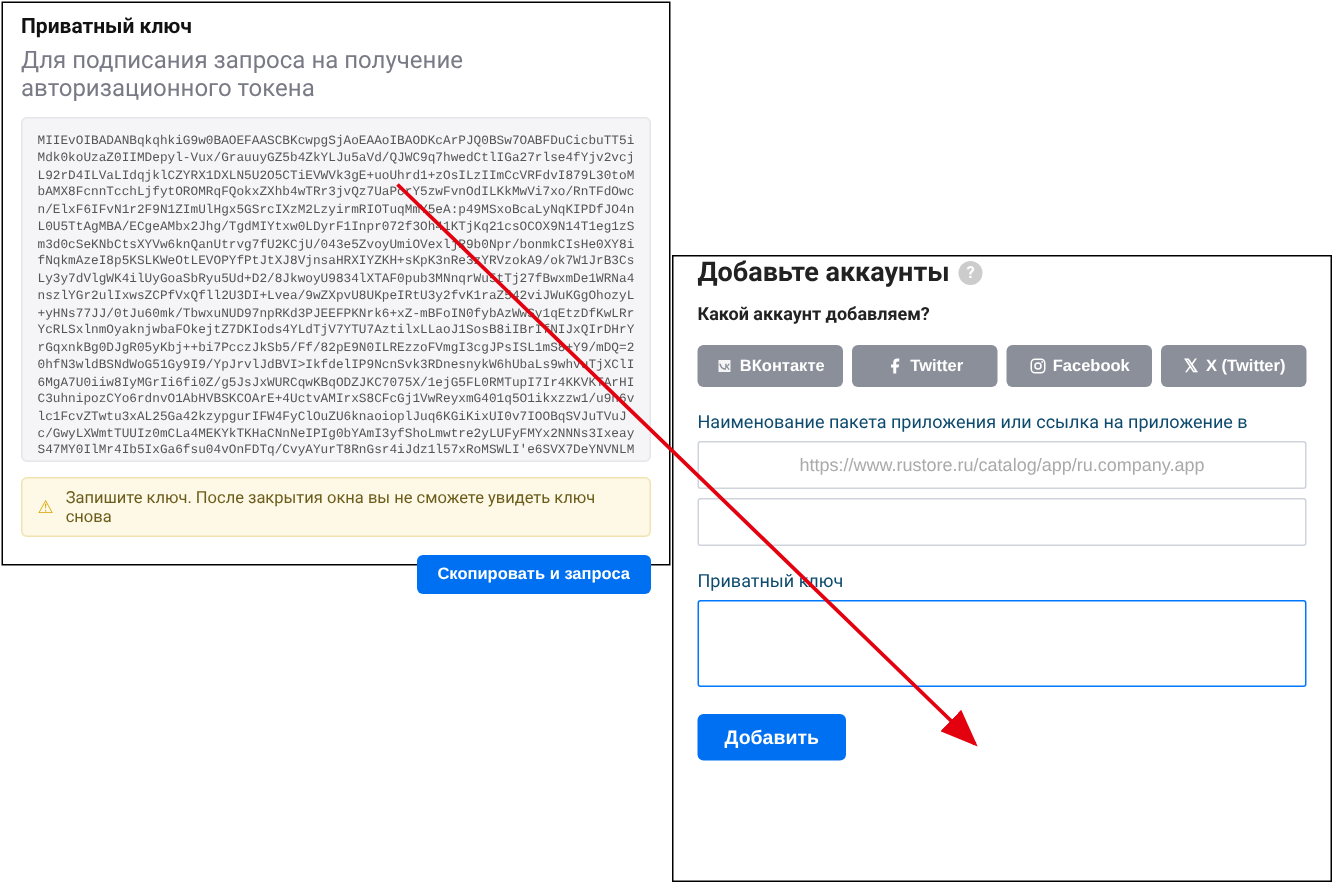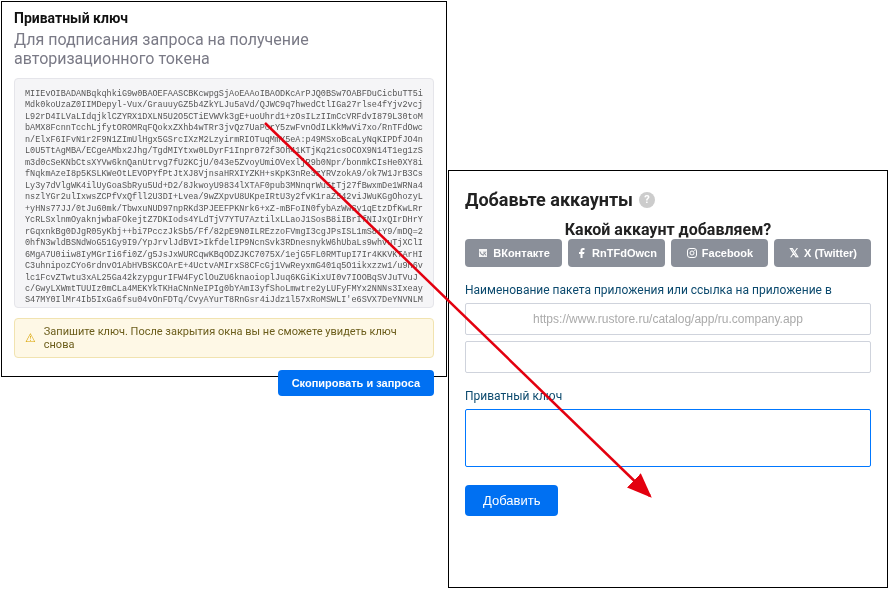--- a/index.html
+++ b/index.html
@@ -5,32 +5,32 @@
     * { box-sizing: border-box; margin: 0; padding: 0; }
     body { font-family: -apple-system, BlinkMacSystemFont, "Segoe UI", Roboto, Arial, sans-serif; background: #fff; width: 889px; height: 590px; position: relative; }
     .left-panel { position: absolute; left: 1px; top: 1px; width: 446px; height: 376px; border: 1px solid #000; padding: 8px 12px; background: #fff; }
     .left-title { font-weight: 700; font-size: 14px; color: #111; margin-bottom: 4px; }
     .left-subtitle { font-size: 16px; color: #7a7a86; margin-bottom: 10px; }
     .key-box { background: #f5f5f7; border: 1px solid #e5e5ea; border-radius: 4px; padding: 10px; font-family: "Courier New", monospace; font-size: 8.5px; color: #555; line-height: 1.35; word-break: break-all; height: 230px; overflow: hidden; }
     .warning-bar { display: flex; align-items: center; background: #fef8e6; border: 1px solid #f1e3b0; border-radius: 4px; padding: 6px 10px; margin-top: 10px; font-size: 11px; color: #6b5d1b; }
     .warning-icon { margin-right: 8px; color: #d9a300; font-size: 12px; }
     .copy-btn-row { text-align: right; margin-top: 12px; }
     .copy-btn { background: #0070f2; color: #fff; border: none; border-radius: 4px; padding: 7px 14px; font-size: 11px; font-weight: 600; cursor: pointer; }
-    .right-panel { position: absolute; left: 448px; top: 170px; width: 440px; height: 418px; border: 1px solid #000; padding: 18px 16px; background: #fff; overflow: hidden; }
+    .right-panel { position: absolute; left: 448px; top: 170px; width: 440px; height: 418px; border: 1px solid #000; padding: 0 16px; background: #fff; overflow: hidden; }
     .right-title { font-weight: 700; font-size: 18px; color: #222; display: inline-flex; align-items: center; gap: 6px; }
     .help-icon { display: inline-flex; align-items: center; justify-content: center; width: 16px; height: 16px; border-radius: 50%; background: #ccc; color: #fff; font-size: 11px; font-weight: 700; }
-    .right-subtitle { font-weight: 700; font-size: 16px; color: #222; margin-top: 10px; text-align: center; }
-    .social-row { display: flex; gap: 6px; margin-top: 0; }
+    .right-subtitle { font-weight: 700; font-size: 12px; color: #222; margin-top: 10px; }
+    .social-row { display: flex; gap: 6px; margin-top: 14px; }
     .social-btn { flex: 1; background: #8a8f99; color: #fff; border: none; border-radius: 4px; padding: 8px 4px; font-size: 11px; font-weight: 600; display: inline-flex; align-items: center; justify-content: center; gap: 4px; cursor: pointer; white-space: nowrap; }
     .social-btn svg, .social-btn .x-glyph { width: 12px; height: 12px; fill: #fff; flex-shrink: 0; }
     .field-label { font-size: 12px; color: #0c4a6e; margin-top: 16px; }
     .text-input { width: 100%; border: 1px solid #cfd3dc; border-radius: 2px; padding: 8px 10px; font-size: 12px; color: #333; margin-top: 6px; background: #fff; text-align: center; }
     .text-input::placeholder { color: #aaa; }
     .textarea-input { width: 100%; border: 1.5px solid #0077ff; border-radius: 2px; padding: 8px 10px; font-size: 12px; color: #333; margin-top: 6px; background: #fff; height: 58px; resize: none; font-family: inherit; }
-    .add-btn { background: #0070f2; color: #fff; border: none; border-radius: 4px; padding: 8px 18px; font-size: 13px; font-weight: 400; cursor: pointer; margin-top: 14px; }
+    .add-btn { background: #0070f2; color: #fff; border: none; border-radius: 4px; padding: 8px 18px; font-size: 13px; font-weight: 700; cursor: pointer; margin-top: 14px; }
     .arrow-svg { position: absolute; left: 260px; top: 118px; pointer-events: none; }
     .x-glyph { font-weight: 700; font-size: 12px; line-height: 1; }
   </style>
 </head>
 <body>
 
 <div class="left-panel">
   <div class="left-title">Приватный ключ</div>
   <div class="left-subtitle">Для подписания запроса на получение авторизационного токена</div>
   <div class="key-box">MIIEvOIBADANBqkqhkiG9w0BAOEFAASCBKcwpgSjAoEAAoIBAODKcArPJQ0BSw7OABFDuCicbuTT5iMdk0koUzaZ0IIMDepyl-Vux/GrauuyGZ5b4ZkYLJu5aVd/QJWC9q7hwedCtlIGa27rlse4fYjv2vcjL92rD4ILVaLIdqjklCZYRX1DXLN5U2O5CTiEVWVk3gE+uoUhrd1+zOsILzIImCcVRFdvI879L30toMbAMX8FcnnTcchLjfytOROMRqFQokxZXhb4wTRr3jvQz7UaPcrY5zwFvnOdILKkMwVi7xo/RnTFdOwcn/ElxF6IFvN1r2F9N1ZImUlHgx5GSrcIXzM2LzyirmRIOTuqMmY5eA:p49MSxoBcaLyNqKIPDfJO4nL0U5TtAgMBA/ECgeAMbx2Jhg/TgdMIYtxw0LDyrF1Inpr072f3Oh41KTjKq21csOCOX9N14T1eg1zSm3d0cSeKNbCtsXYVw6knQanUtrvg7fU2KCjU/043e5ZvoyUmiOVexljR9b0Npr/bonmkCIsHe0XY8ifNqkmAzeI8p5KSLKWeOtLEVOPYfPtJtXJ8VjnsaHRXIYZKH+sKpK3nRe3zYRVzokA9/ok7W1JrB3CsLy3y7dVlgWK4ilUyGoaSbRyu5Ud+D2/8JkwoyU9834lXTAF0pub3MNnqrWu5tTj27fBwxmDe1WRNa4nszlYGr2ulIxwsZCPfVxQfll2U3DI+Lvea/9wZXpvU8UKpeIRtU3y2fvK1raZ542viJWuKGgOhozyL+yHNs77JJ/0tJu60mk/TbwxuNUD97npRKd3PJEEFPKNrk6+xZ-mBFoIN0fybAzWwSy1qEtzDfKwLRrYcRLSxlnmOyaknjwbaFOkejtZ7DKIods4YLdTjV7YTU7AztilxLLaoJ1SosB8iIBrIfNIJxQIrDHrYrGqxnkBg0DJgR05yKbj++bi7PcczJkSb5/Ff/82pE9N0ILREzzoFVmgI3cgJPsISL1mS8+Y9/mDQ=20hfN3wldBSNdWoG51Gy9I9/YpJrvlJdBVI&gt;IkfdelIP9NcnSvk3RDnesnykW6hUbaLs9whvuTjXClI6MgA7U0iiw8IyMGrIi6fi0Z/g5JsJxWURCqwKBqODZJKC7075X/1ejG5FL0RMTupI7Ir4KKVKTArHIC3uhnipozCYo6rdnvO1AbHVBSKCOArE+4UctvAMIrxS8CFcGj1VwReyxmG401q5O1ikxzzw1/u9n6vlc1FcvZTwtu3xAL25Ga42kzypgurIFW4FyClOuZU6knaoioplJuq6KGiKixUI0v7IOOBqSVJuTVuJc/GwyLXWmtTUUIz0mCLa4MEKYkTKHaCNnNeIPIg0bYAmI3yfShoLmwtre2yLUFyFMYx2NNNs3IxeayS47MY0IlMr4Ib5IxGa6fsu04vOnFDTq/CvyAYurT8RnGsr4iJdz1l57xRoMSWLI'e6SVX7DeYNVNLMLD68cr/wFHdbNHyT9sOCAXKLAbGa4NtYcaIshalHlCm8pvunSrJY4FoKwsDg0W1nIJnGOvPkEnSM1o2K1A0rNxOLAKFcpK01FHWcsockX7qu+44crYAIFZxNMxdIRhycr/JY7ri2u6OTP4SFS5WHOhRI5YiBRCR+-cDF9UUbSZIIMfRIOK9vsIaICBINmDsdYDno/T.AtRd1GM=</div>
@@ -55,21 +55,21 @@
       <svg viewBox="0 0 24 24">
           <path d="M4 4h16v16H4z" fill="#fff" opacity="0.9"></path>
           <path d="M7 9c1 4 3 6 6 6V9h2v3c1-1 2-2 2-3h2c-1 2-2 3-3 4 1 1 2 2 3 4h-2c-1-2-2-3-3-3v3h-1c-4 0-7-3-8-8h2z" fill="#8a8f99"></path>
         </svg>
       <span>ВКонтакте</span>
     </button>
     <button class="social-btn">
       <svg viewBox="0 0 24 24">
           <path d="M13 22v-8h3l1-4h-4V8c0-1 0-2 2-2h2V2h-3c-3 0-5 2-5 5v3H6v4h3v8h4z"></path>
         </svg>
-      <span>RnTFdOwcn</span>
+      <span>Twitter</span>
     </button>
     <button class="social-btn">
       <svg viewBox="0 0 24 24">
           <rect x="3" y="3" width="18" height="18" rx="5" fill="none" stroke="#fff" stroke-width="2"></rect>
           <circle cx="12" cy="12" r="4" fill="none" stroke="#fff" stroke-width="2"></circle>
           <circle cx="17.5" cy="6.5" r="1.2"></circle>
         </svg>
       <span>Facebook</span>
     </button>
     <button class="social-btn">

